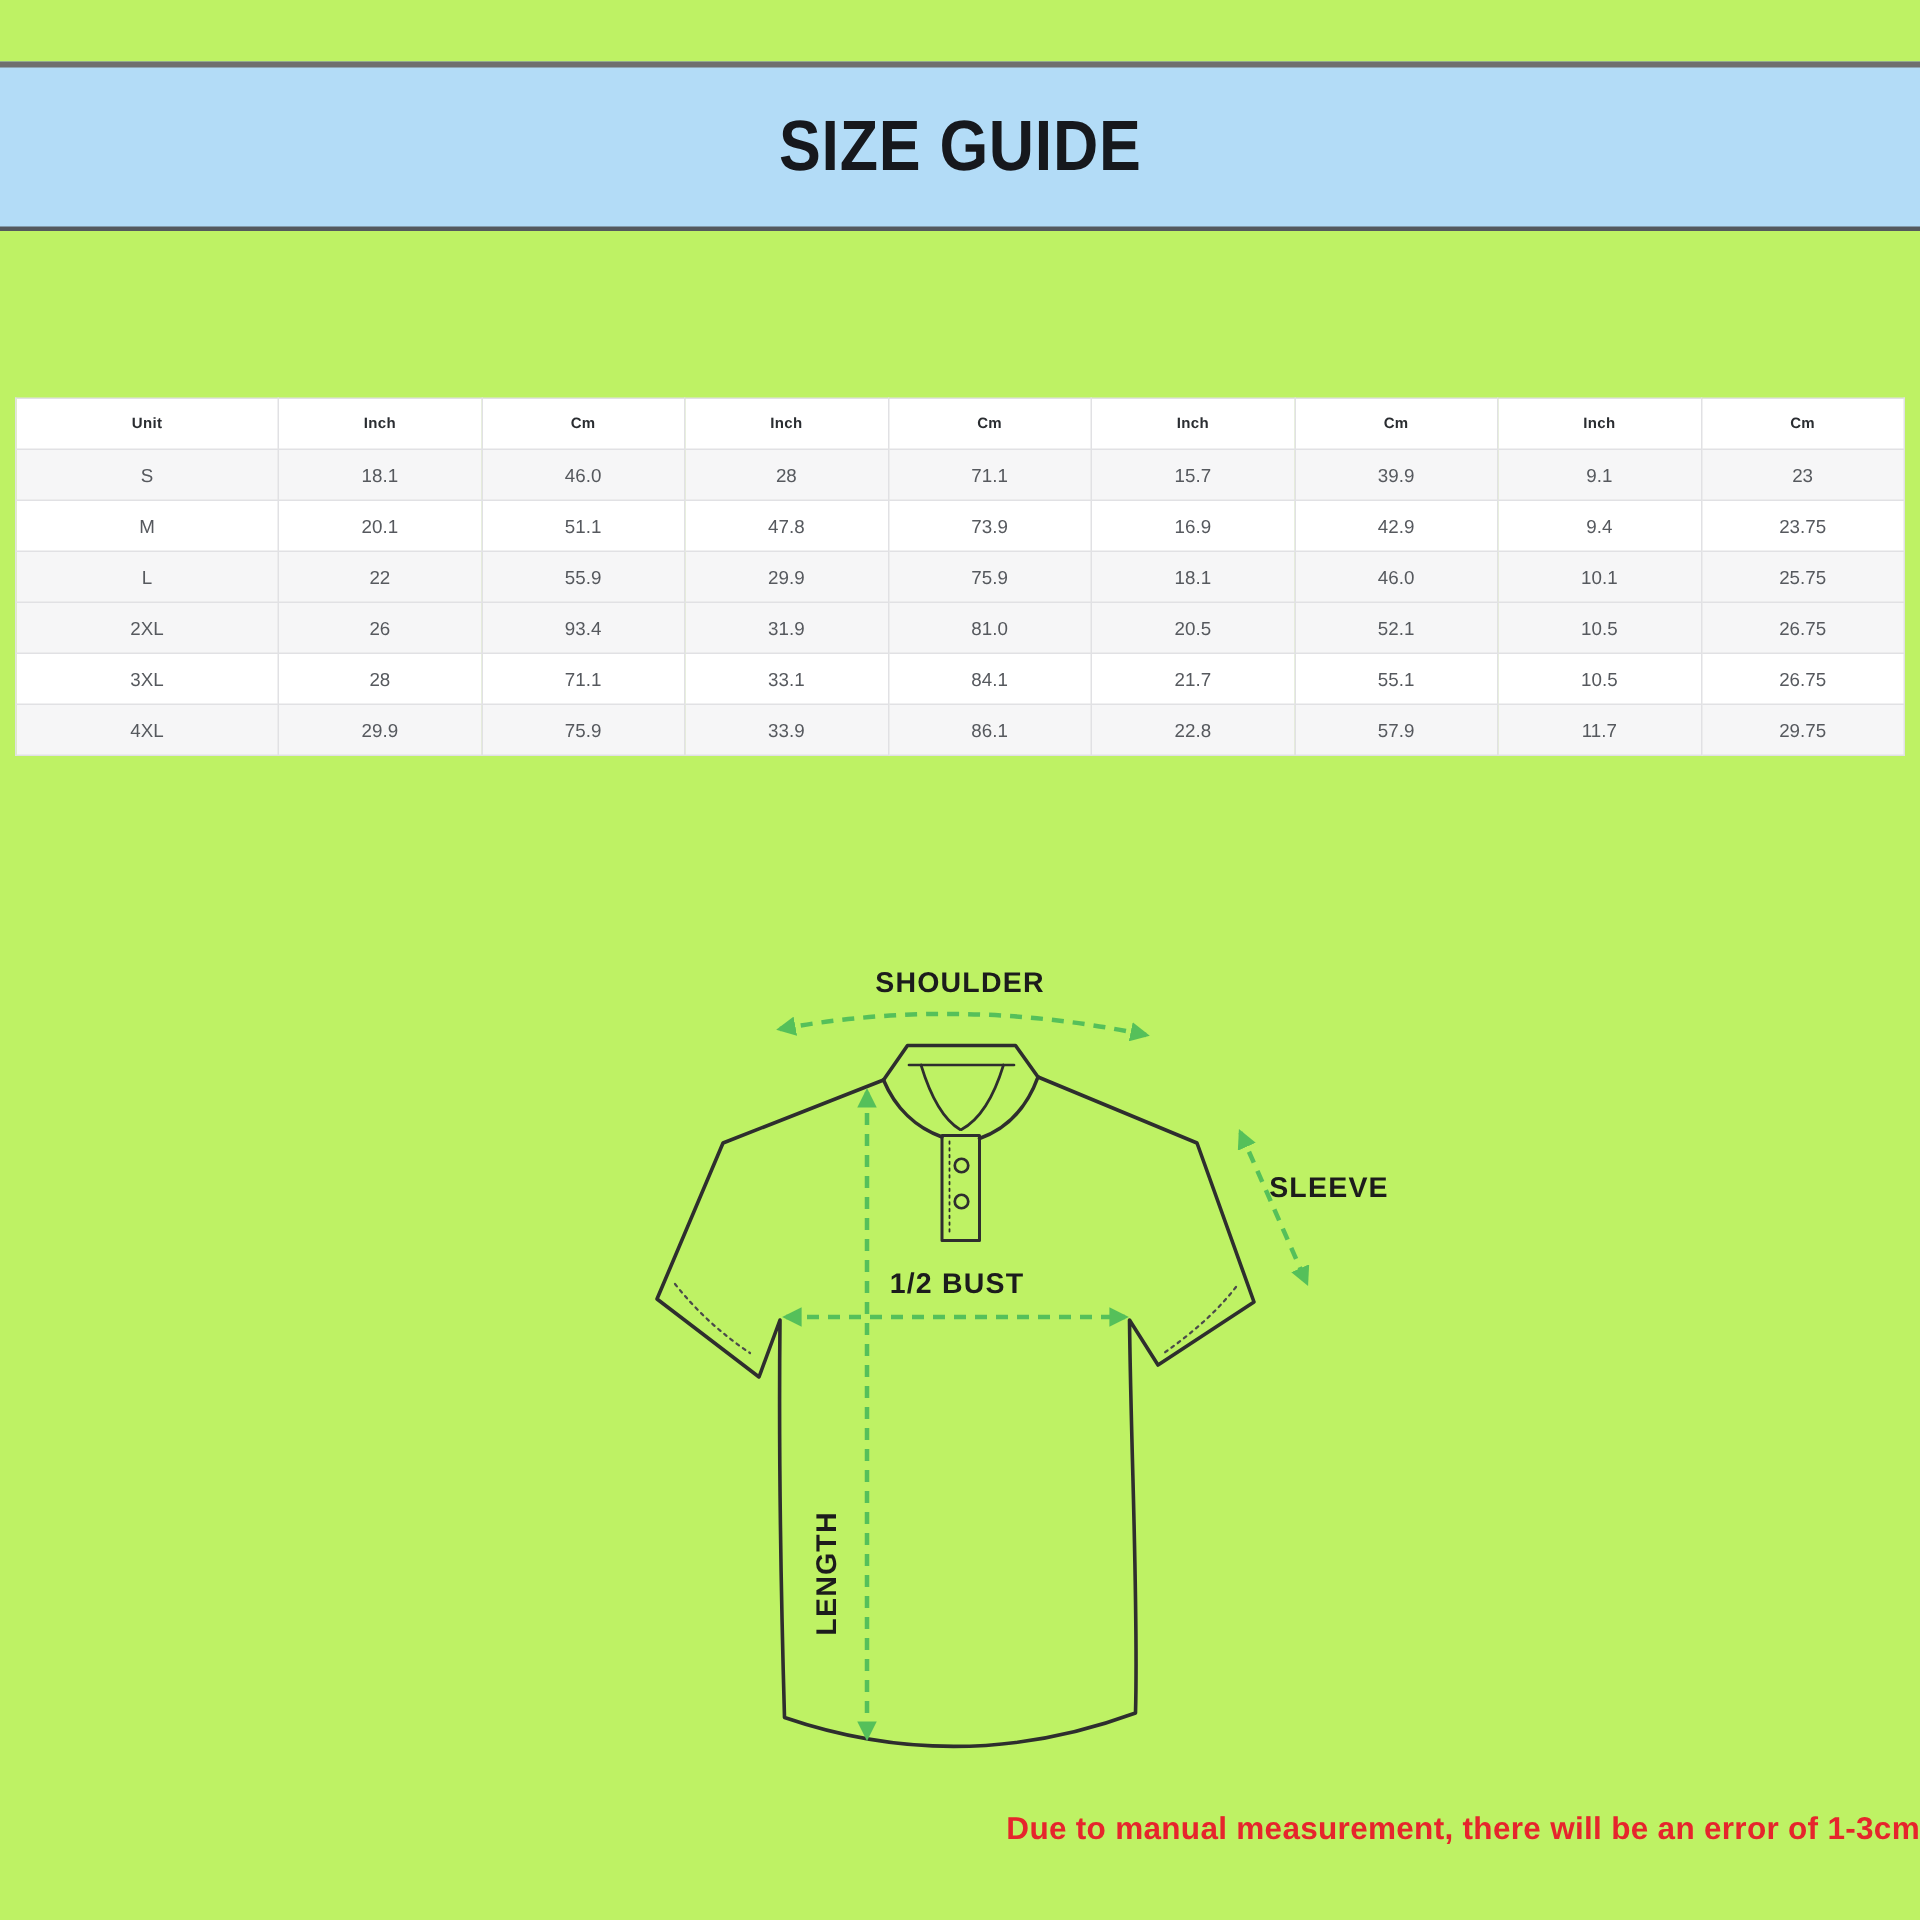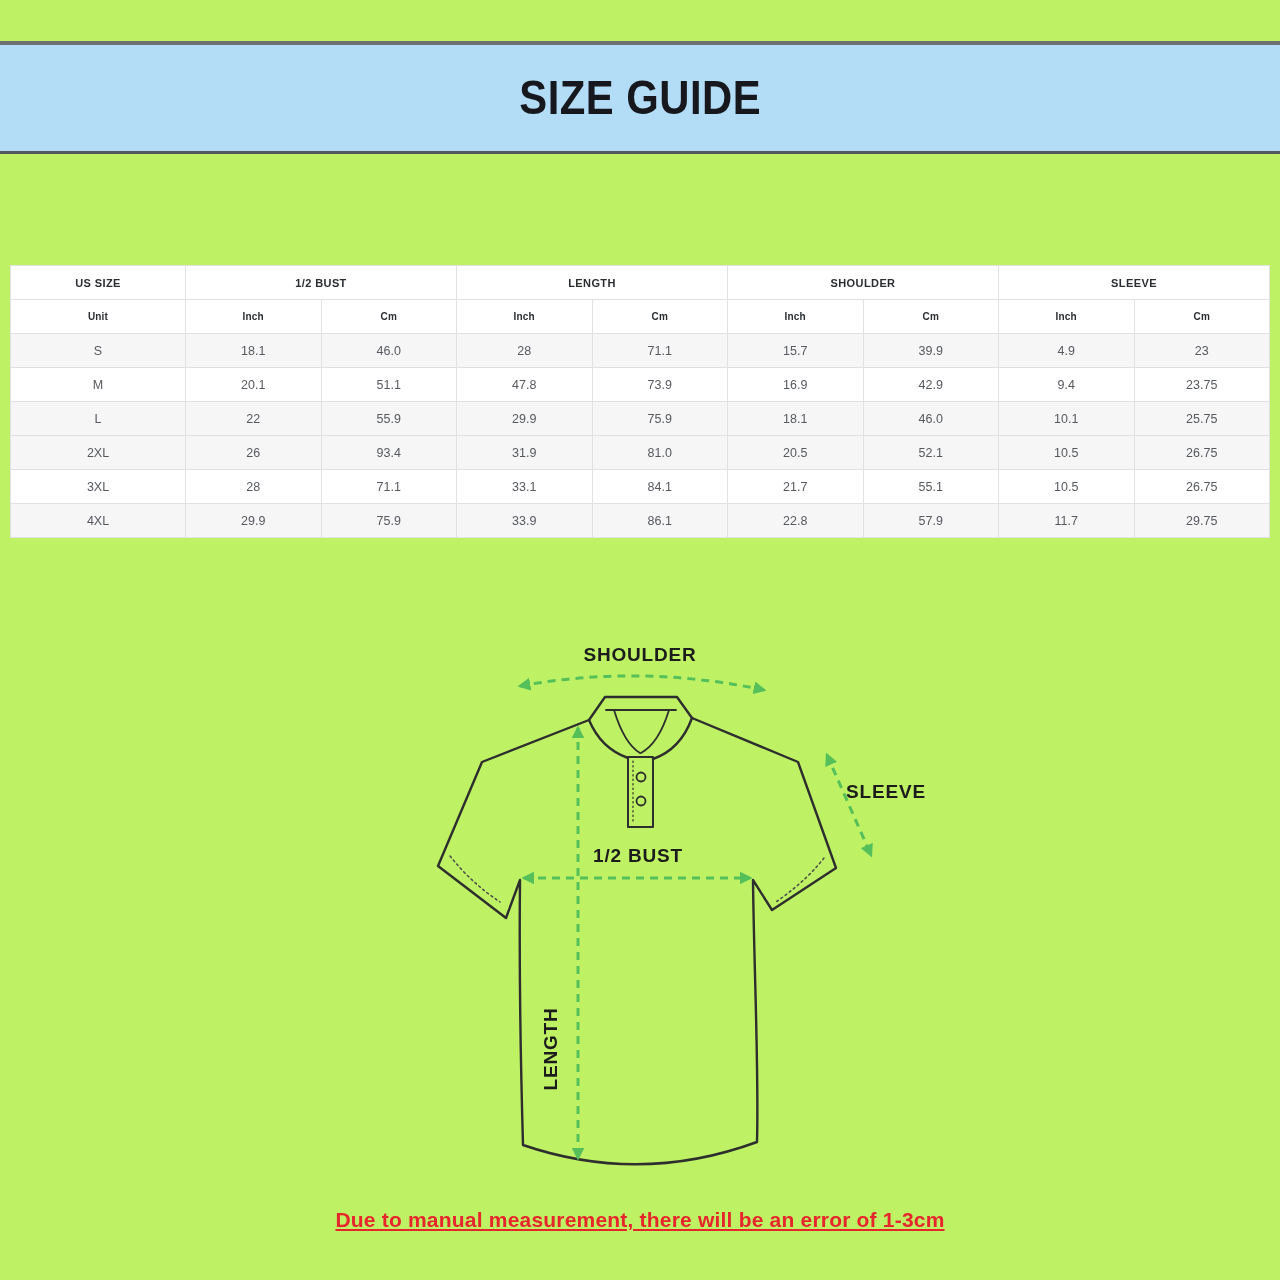--- a/index.html
+++ b/index.html
@@ -41,23 +41,22 @@
   .size-table tbody tr.alt td{background:#f6f6f7;}
   
   svg.diagram{position:absolute;left:420px;top:640px;width:520px;height:560px;}
   svg.diagram text{
     font-family:"Liberation Sans",sans-serif;font-weight:bold;font-size:19px;
     fill:#1c1c1c;letter-spacing:0.8px;
   }
   
   .footnote{
     position:absolute;left:0;top:1208px;width:100%;
-    text-align:center;font-size:21px;font-weight:700;color:#e6252c;
+    text-align:right;font-size:21px;font-weight:700;color:#e6252c;
     letter-spacing:0.2px;
-    text-decoration:underline;
   }
 </style>
 </head>
 <body>
 
 <div class="canvas">
 
   <header class="banner">
     <h1>SIZE GUIDE</h1>
   </header>
@@ -68,27 +67,20 @@
         <col>
         <col>
         <col>
         <col>
         <col>
         <col>
         <col>
         <col>
     </colgroup>
     <thead>
-      <tr class="group-row">
-        <th>US SIZE</th>
-        <th colspan="2">1/2 BUST</th>
-        <th colspan="2">LENGTH</th>
-        <th colspan="2">SHOULDER</th>
-        <th colspan="2">SLEEVE</th>
-      </tr>
       <tr class="unit-row">
         <th>Unit</th>
         <th>Inch</th>
         <th>Cm</th>
         <th>Inch</th>
         <th>Cm</th>
         <th>Inch</th>
         <th>Cm</th>
         <th>Inch</th>
         <th>Cm</th>
@@ -96,21 +88,21 @@
     </thead>
     <tbody id="size-rows">
         <tr class="alt">
           <td>S</td>
           <td>18.1</td>
           <td>46.0</td>
           <td>28</td>
           <td>71.1</td>
           <td>15.7</td>
           <td>39.9</td>
-          <td>4.9</td>
+          <td>9.1</td>
           <td>23</td>
         </tr>
         <tr>
           <td>M</td>
           <td>20.1</td>
           <td>51.1</td>
           <td>47.8</td>
           <td>73.9</td>
           <td>16.9</td>
           <td>42.9</td>

